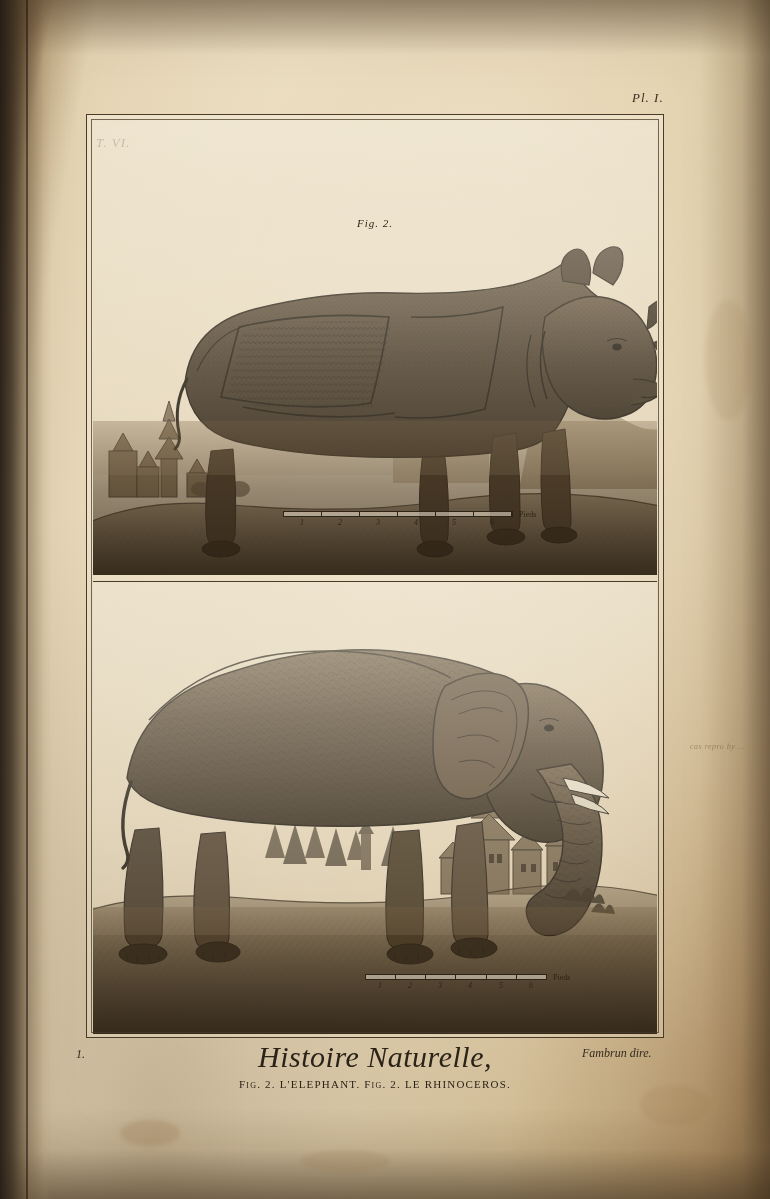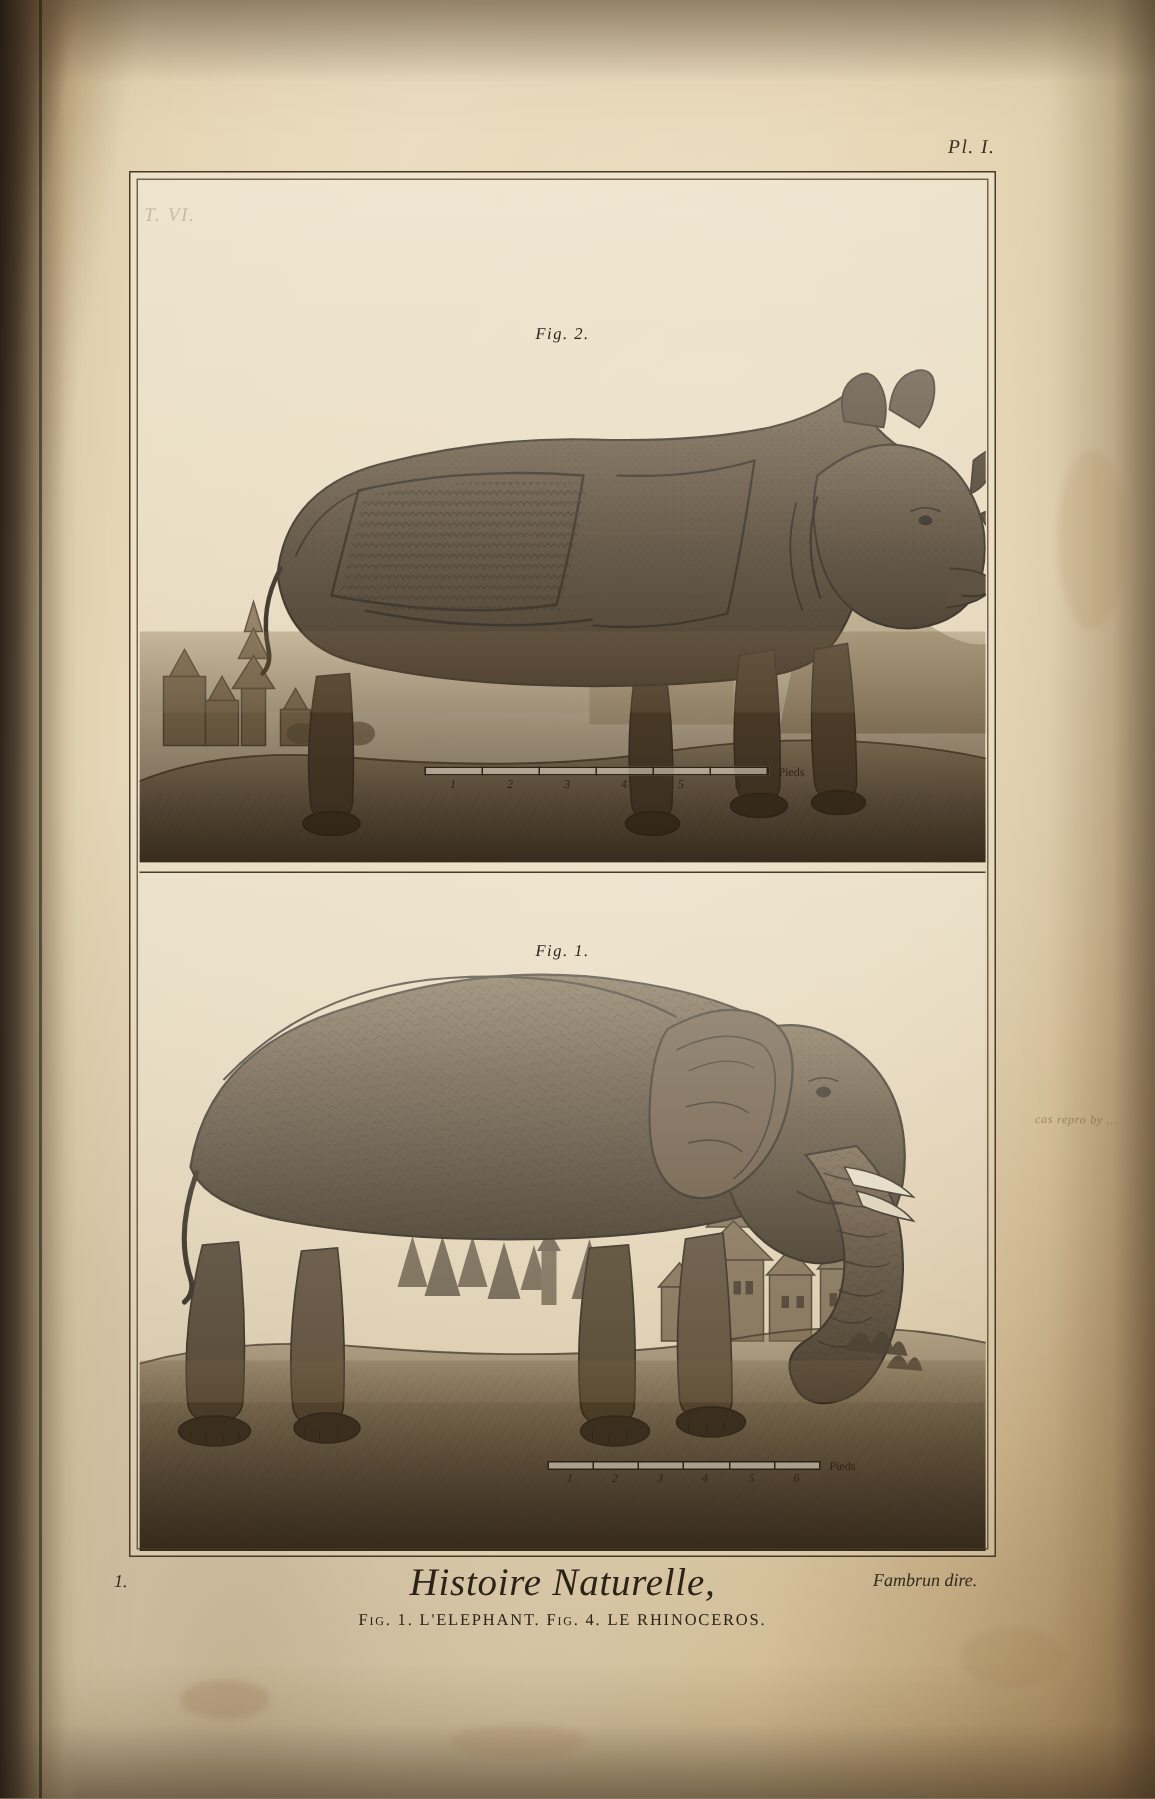--- a/index.html
+++ b/index.html
@@ -144,21 +144,21 @@
   .scalebar .unit {
     position: absolute; top: -1px;
     font-size: 8px; color: #2e2416;
   }
 
   
   #caption-block { position: absolute; left: 86px; top: 1040px; width: 578px; }
   #caption-title {
     text-align: center;
     font-style: italic;
-    font-size: 26px;
+    font-size: 30px;
     letter-spacing: 0.5px;
     color: #2b2318;
   }
   #caption-sub {
     margin-top: 4px;
     text-align: center;
     font-size: 11px;
     letter-spacing: 1.2px;
     font-variant: small-caps;
     color: #2b2318;
@@ -325,21 +325,20 @@
         <div class="num" style="left:171px;">5</div>
         <div class="num" style="left:209px;">6</div>
         <div class="unit" style="left:236px;">Pieds</div>
       </div>
     </div>
 
     <div class="panel" id="panel-bottom">
       <div class="sky"></div>
       <div class="ground" style="height:28%;"></div>
 
-      <div class="fig-label" style="top:46px;">Fig. 1.</div>
 
       <svg width="566" height="452" viewBox="0 0 566 452">
         <defs>
           <linearGradient id="eleG" x1="0" y1="0" x2="0" y2="1">
             <stop offset="0%" stop-color="#6a5943"></stop>
             <stop offset="40%" stop-color="#4a3c2b"></stop>
             <stop offset="100%" stop-color="#2c2317"></stop>
           </linearGradient>
           <linearGradient id="groundG2" x1="0" y1="0" x2="0" y2="1">
             <stop offset="0%" stop-color="#6b5a40" stop-opacity=".5"></stop>
@@ -478,20 +477,20 @@
         <div class="unit" style="left:188px;">Pieds</div>
       </div>
     </div>
   </div>
 
   <div id="folio">1.</div>
   <div id="engraver">Fambrun dire.</div>
 
   <div id="caption-block">
     <div id="caption-title">Histoire Naturelle,</div>
-    <div id="caption-sub">Fig. 1. L'ELEPHANT.  Fig. 4. LE RHINOCEROS.</div>
+    <div id="caption-sub">Fig. 2. L'ELEPHANT.  Fig. 2. LE RHINOCEROS.</div>
   </div>
 
   <div id="bleed">cas repro by ...</div>
 
   <div class="gutter"></div>
   <div class="gutter-line"></div>
 </div>
 
 </body></html>

